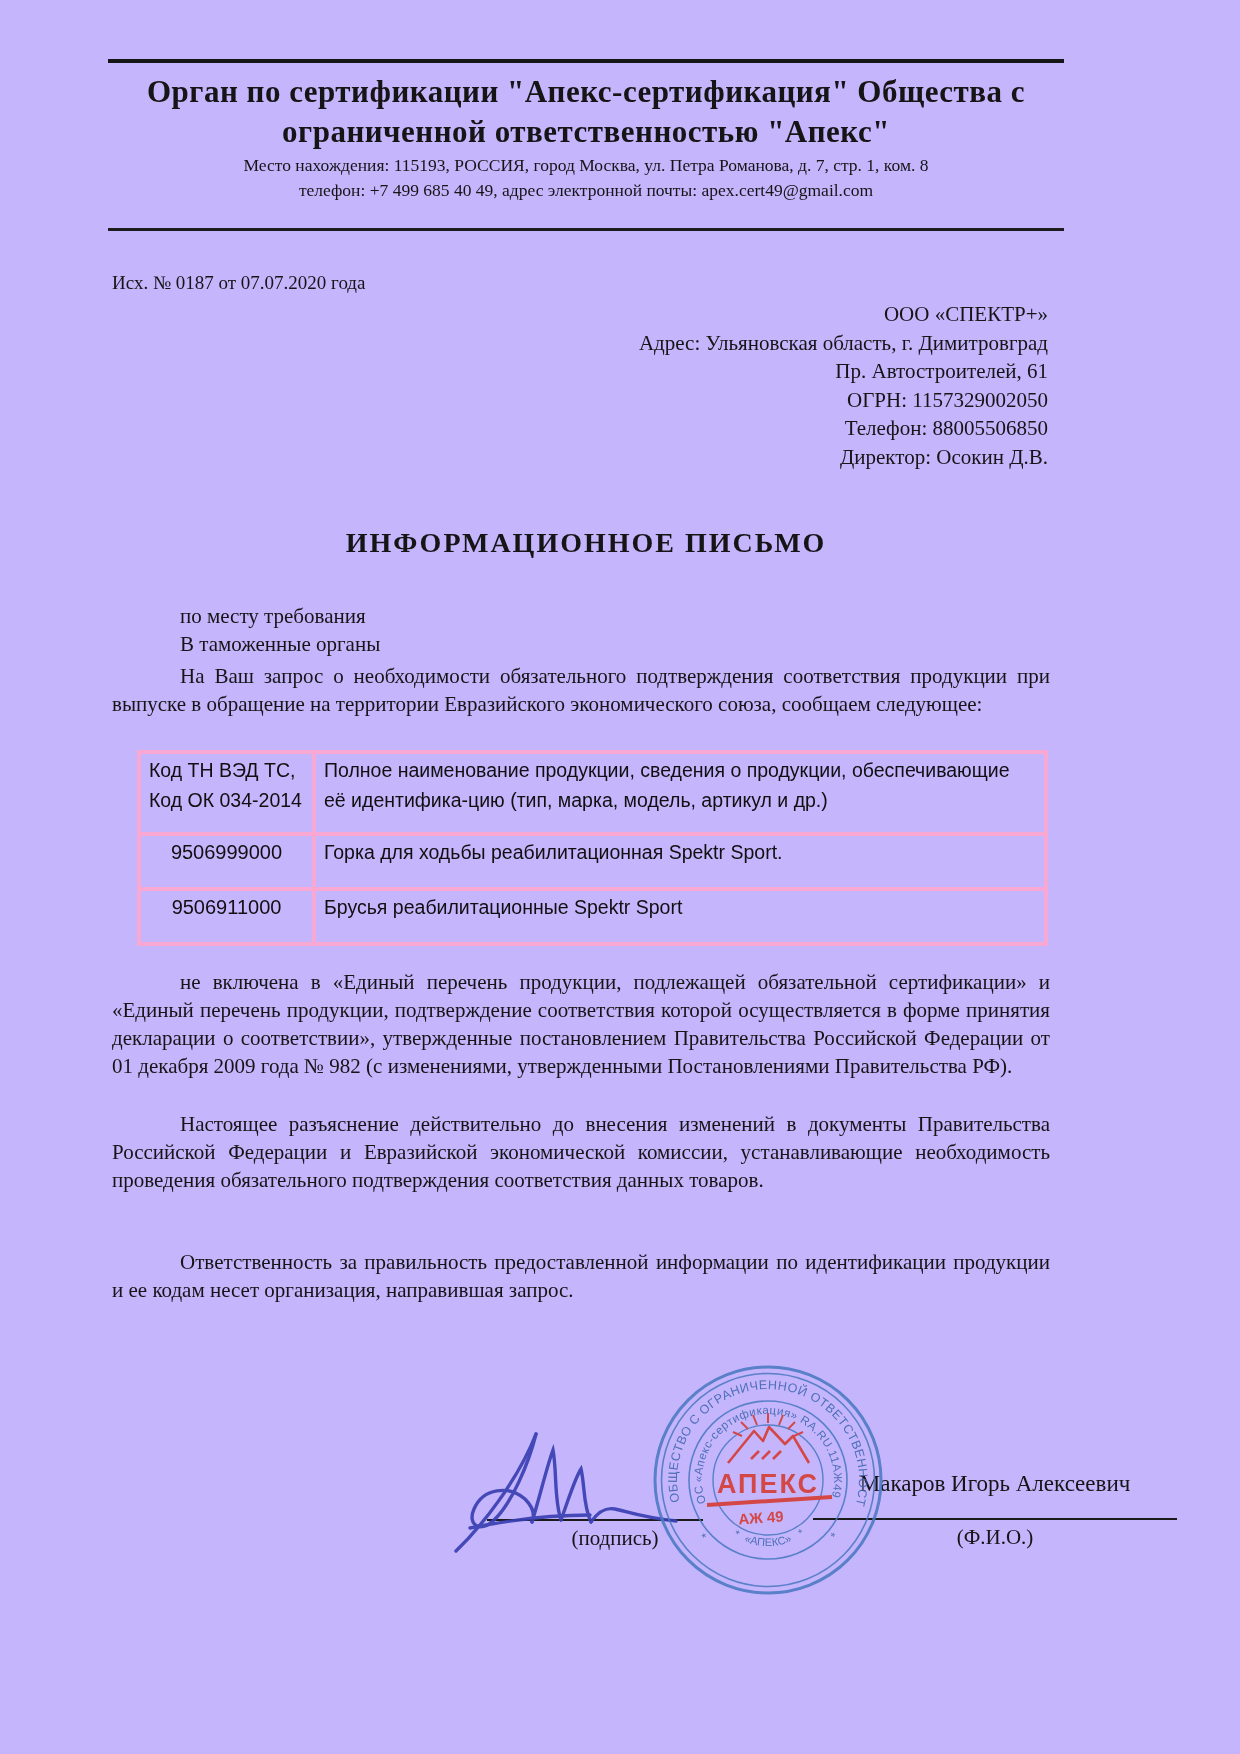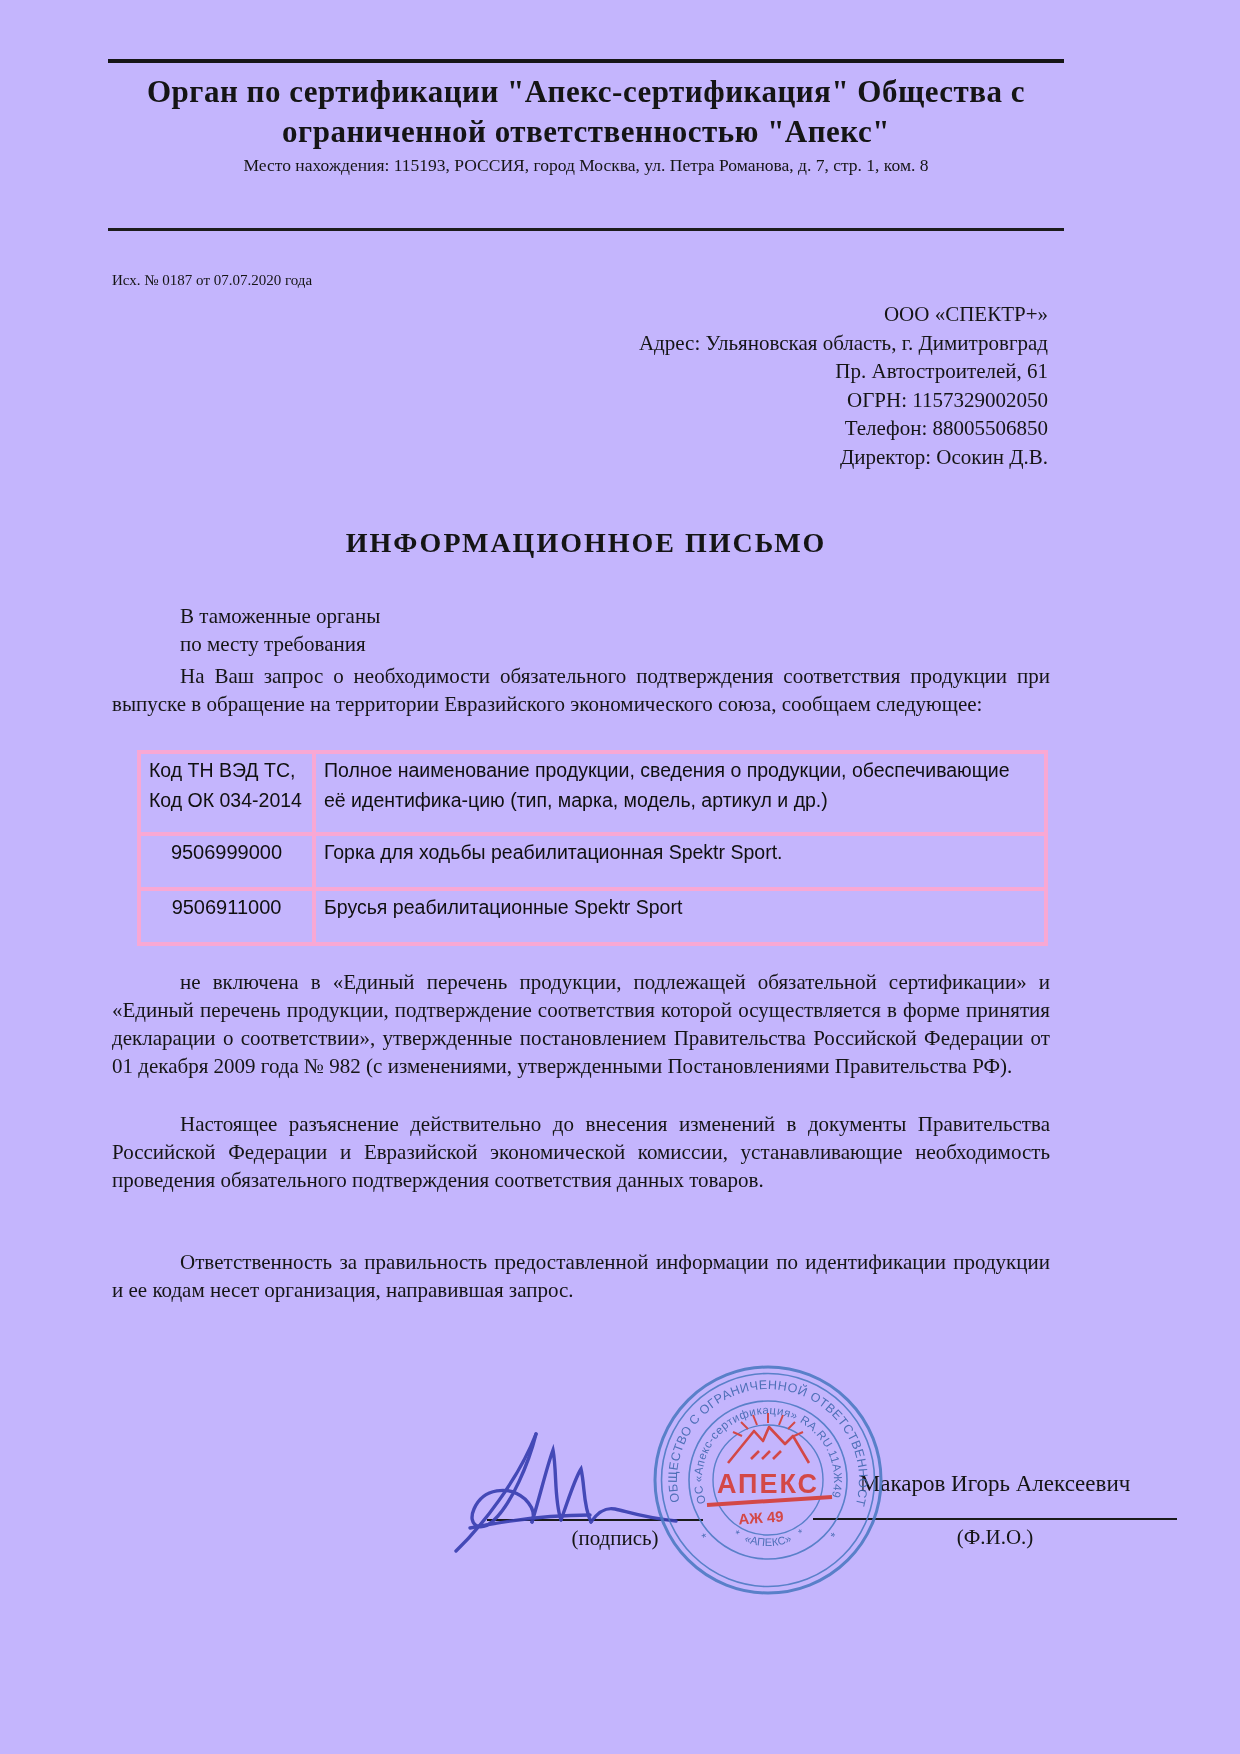--- a/index.html
+++ b/index.html
@@ -9,21 +9,21 @@
     font-family:"Liberation Serif","DejaVu Serif",serif;
   }
   .abs{position:absolute;}
   
   .rule1{left:108px;top:59px;width:956px;height:4px;background:#161616;}
   .rule2{left:108px;top:228px;width:956px;height:3px;background:#1c1c1c;}
   .hdr{left:108px;top:72px;width:956px;text-align:center;}
   .hdr-title{font-size:31px;font-weight:bold;line-height:40px;letter-spacing:0.5px;}
   .hdr-details{margin-top:1px;font-size:17.5px;line-height:24.5px;}
   
-  .ref{left:112px;top:272px;font-size:15px;}
+  .ref{left:112px;top:272px;font-size:19px;}
   .recipient{right:192px;top:300px;text-align:right;font-size:21px;line-height:28.5px;}
   
   .letter-title{left:108px;top:527px;width:956px;text-align:center;font-size:28px;font-weight:bold;letter-spacing:2px;}
   
   .body-block{left:112px;width:938px;font-size:21px;line-height:28px;}
   .addressee{top:602px;padding-left:68px;}
   .intro{top:662px;text-align:justify;text-indent:68px;}
   .para{text-align:justify;text-indent:68px;}
   .p1{top:968px;}
   .p2{top:1110px;}
@@ -59,41 +59,42 @@
 
   <div class="abs rule1"></div>
 
   <div class="abs hdr">
     <div class="hdr-title">
       <div>Орган по сертификации "Апекс-сертификация" Общества с</div>
       <div>ограниченной ответственностью "Апекс"</div>
     </div>
     <div class="hdr-details">
       <div>Место нахождения: 115193, РОССИЯ, город Москва, ул. Петра Романова, д. 7, стр. 1, ком. 8</div>
+      <div>телефон: +7 499 685 40 49, адрес электронной почты: apex.cert49@gmail.com</div>
     </div>
   </div>
 
   <div class="abs rule2"></div>
 
   <div class="abs ref">Исх. № 0187 от 07.07.2020 года</div>
 
   <div class="abs recipient">
     <div>ООО «СПЕКТР+»</div>
     <div>Адрес: Ульяновская область, г. Димитровград</div>
     <div>Пр. Автостроителей, 61</div>
     <div>ОГРН: 1157329002050</div>
     <div>Телефон: 88005506850</div>
     <div>Директор: Осокин Д.В.</div>
   </div>
 
   <div class="abs letter-title">ИНФОРМАЦИОННОЕ ПИСЬМО</div>
 
   <div class="abs body-block addressee">
+    <div>по месту требования</div>
     <div>В таможенные органы</div>
-    <div>по месту требования</div>
   </div>
 
   <div class="abs body-block intro">На Ваш запрос о необходимости обязательного подтверждения соответствия продукции при выпуске в обращение на территории Евразийского экономического союза, сообщаем следующее:</div>
 
   <table class="products">
     <tbody>
         <tr>
       <th class="c1">
         <div>Код ТН ВЭД ТС,</div>
         <div>Код ОК 034-2014</div>

